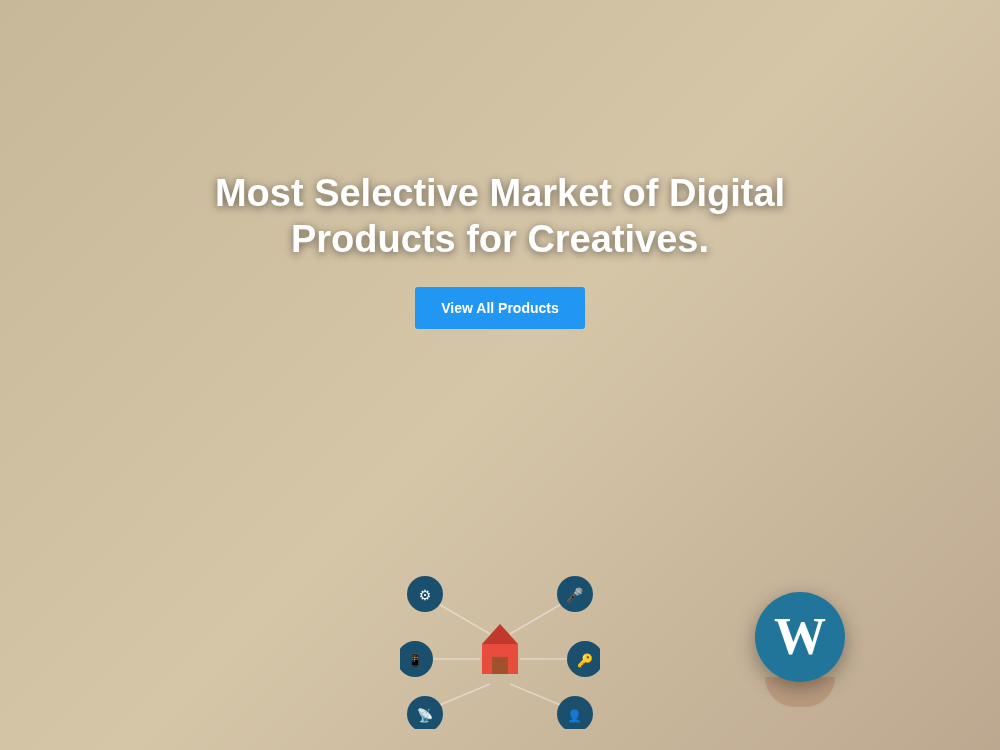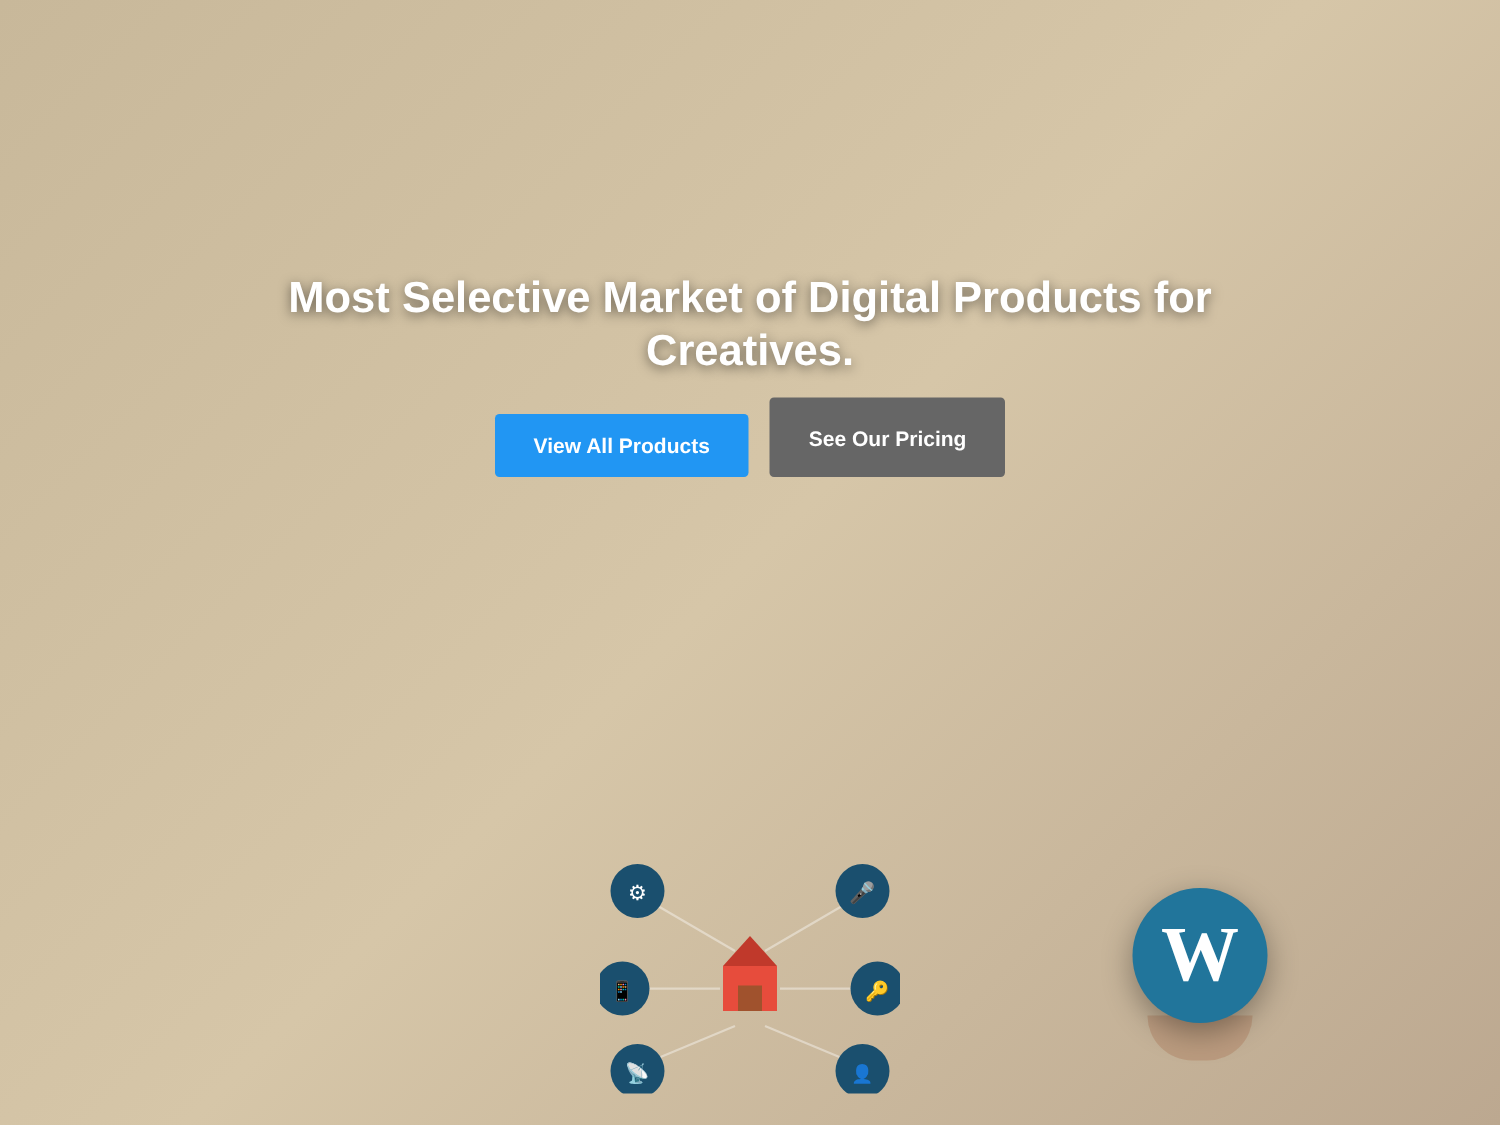--- a/index.html
+++ b/index.html
@@ -120,21 +120,21 @@
       inset: 0;
       background: rgba(0,0,0,0.55);
     }
     .hero-content {
       position: relative;
       z-index: 2;
       max-width: 700px;
       padding: 20px;
     }
     .hero-title {
-      font-size: 29px;
+      font-size: 38px;
       font-weight: 900;
       color: #fff;
       line-height: 1.2;
       margin-bottom: 14px;
       text-shadow: 0 2px 8px rgba(0,0,0,0.5);
     }
     .hero-subtitle {
       font-size: 14px;
       color: #ccc;
       margin-bottom: 30px;
@@ -350,21 +350,20 @@
     <div class="hero-hand"></div>
     <div class="hero-card"></div>
     <div class="hero-laptop"></div>
   </div>
   <div class="hero-bg"></div>
   <div class="hero-bg-overlay"></div>
   <div class="hero-content">
     <h1 class="hero-title">Most Selective Market of Digital Products for Creatives.</h1>
     <div class="hero-buttons">
       <button class="btn-primary">View All Products</button>
-      <button class="btn-secondary">See Our Pricing</button>
     </div>
   </div>
 </section>
 
 <section class="recently-section">
   <h2 class="section-title">Recently Added Items</h2>
   <p class="section-subtitle">
     <span>Checkout the latest products to be added to the marketplace, or</span>
     <a href="#" style="color:#0073aa;text-decoration:none;">Click here</a>
     <span>to view all items.</span>

